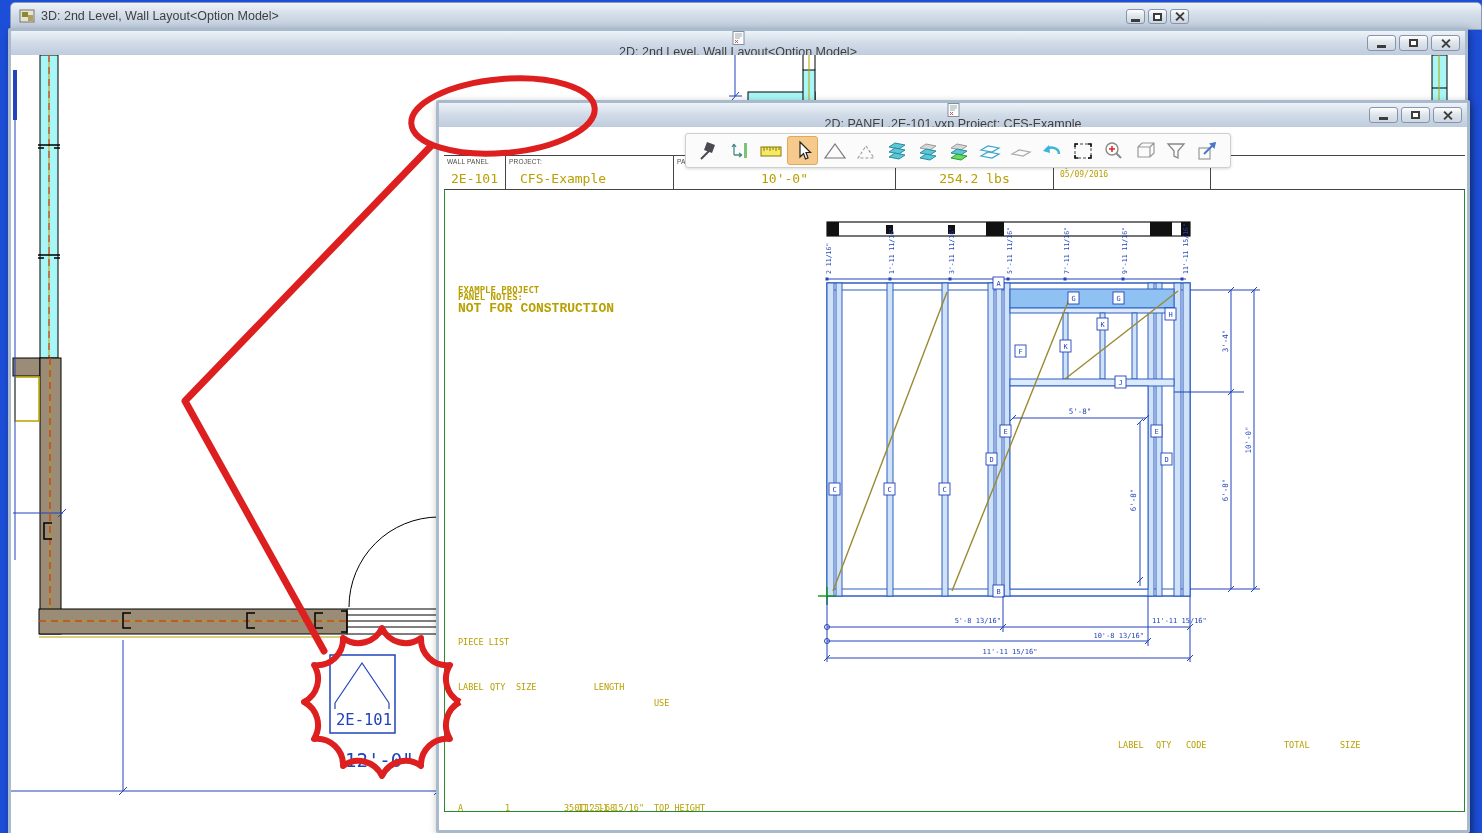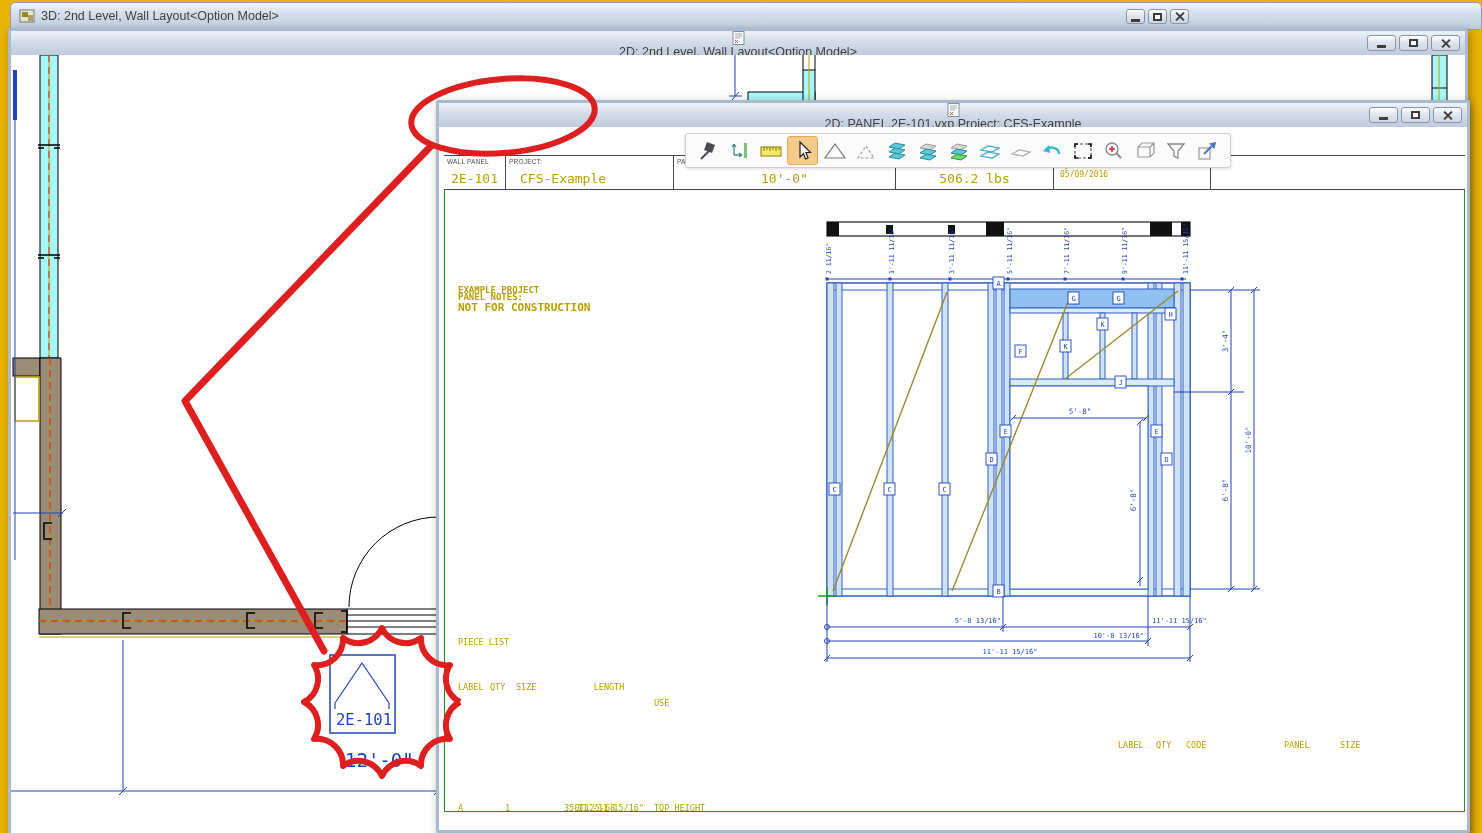--- a/index.html
+++ b/index.html
@@ -1,16 +1,16 @@
 <!DOCTYPE html>
 <html><head>
 <meta charset="utf-8">
 <style>
   html,body{margin:0;padding:0;background:#8f979f;font-family:"Liberation Sans",sans-serif;}
-  #stage{position:relative;width:1482px;height:833px;overflow:hidden;background:#eab308;}
+  #stage{position:relative;width:1482px;height:833px;overflow:hidden;background:#1d4ed8;}
   .titlebar{position:absolute;left:0;top:0;right:0;height:24px;
     background:linear-gradient(#eef3f9,#d3dde9 45%,#bfccdd);
     border-bottom:1px solid #9aa9bd;display:flex;align-items:center;
     font-size:12.5px;color:#3f3f3f;}
   .win{position:absolute;box-sizing:border-box;border:3px solid #a9bacd;background:#fff;
     box-shadow:2px 3px 9px rgba(0,0,0,.35);border-radius:2px;}
   .win .titlebar{height:24px;flex-direction:column;}
   .wicon{width:16px;height:14px;margin:0 6px 0 8px;flex:0 0 auto;}
   .wbtns{position:absolute;top:4px;right:5px;display:flex;gap:3px;}
   .wbtn{width:29px;height:16px;box-sizing:border-box;border:1px solid #8795a8;border-radius:3px;
@@ -182,21 +182,21 @@
         <div class="icell">
           <span class="ilabel">PROJECT:</span>
           <div class="ival ival-l cady">CFS-Example</div>
         </div>
         <div class="icell">
           <span class="ilabel">PANEL HEIGHT</span>
           <div class="ival cady">10'-0"</div>
         </div>
         <div class="icell">
           <span class="ilabel">PANEL WEIGHT</span>
-          <div class="ival cady">506.2 lbs</div>
+          <div class="ival cady">254.2 lbs</div>
         </div>
         <div class="icell">
           <div class="icmp cady"><span>Systems, Inc.</span><br>
           <span>05/09/2016</span></div>
         </div>
         <div class="icell" style="border-right:none;"></div>
       </div>
 
       <div class="abs toolbar" style="left:246px;top:6px;width:546px;height:35px;">
         <span class="tool">
@@ -297,21 +297,21 @@
             <svg width="24" height="22" viewBox="0 0 24 22">
               <rect x="3" y="8" width="11" height="11" fill="none" stroke="#999" stroke-width="1.2"></rect>
               <path d="M8 14 L19 3" stroke="#4a78c8" stroke-width="2"></path>
               <path d="M20 2 L13 3.5 L18.5 9 Z" fill="#4a78c8"></path>
             </svg>
           </span>
       </div>
 
       <div class="abs cady" style="left:19px;top:128px;font-size:9px;font-weight:bold;margin-top:37px;">PANEL NOTES:</div>
       <div class="abs cady" style="left:19px;top:158px;font-size:9px;font-weight:bold;">EXAMPLE PROJECT</div>
-      <div class="abs cady" style="left:19px;top:174px;font-size:11px;font-weight:bold;">NOT FOR CONSTRUCTION</div>
+      <div class="abs cady" style="left:19px;top:174px;font-size:13px;font-weight:bold;font-family:Liberation Mono, monospace;">NOT FOR CONSTRUCTION</div>
 
       <svg class="abs" style="left:371px;top:73px;" width="460" height="470" viewBox="0 0 460 470">
 
         <rect x="17" y="22" width="363" height="14" fill="#fff" stroke="#1a1a1a" stroke-width="1.2"></rect>
         <rect x="17" y="22" width="12" height="14" fill="#111"></rect>
         <rect x="76" y="25" width="7" height="9" fill="#111"></rect>
         <rect x="138" y="25" width="7" height="9" fill="#111"></rect>
         <rect x="176" y="22" width="18" height="14" fill="#111"></rect>
         <rect x="340" y="22" width="22" height="14" fill="#111"></rect>
         <rect x="371" y="22" width="9" height="14" fill="#111"></rect>
@@ -487,21 +487,21 @@
           
             
           
             
           </div>
       </div>
 
       <div class="abs cadtable" style="left:679px;top:581px;width:340px;">
         <div class="sh-grid">
           <span>LABEL</span><span>QTY</span><span></span>
-          <span>CODE</span><span>PANEL</span>
+          <span>CODE</span><span>TOTAL</span>
           <span style="padding-left:14px;">SIZE</span><span></span>
         </div>
         <div>
           
         
             
           
             
           
             

